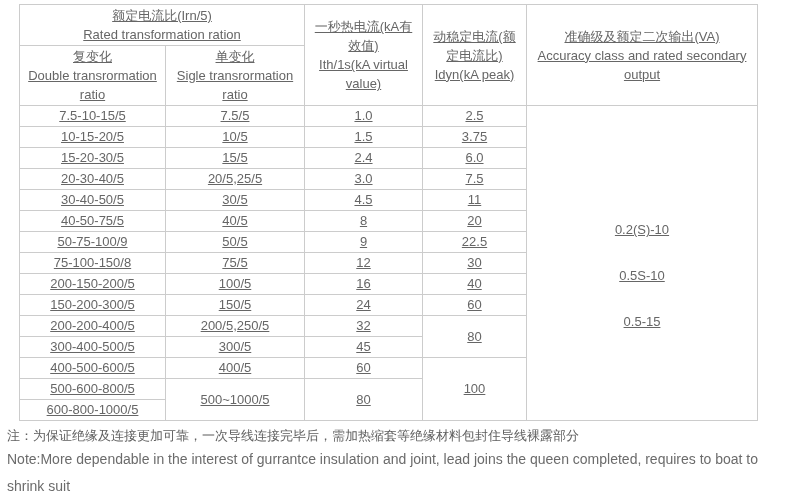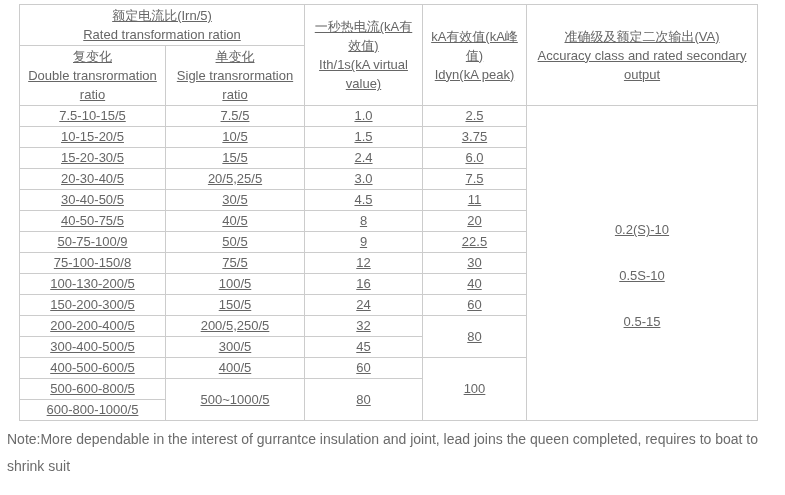--- a/index.html
+++ b/index.html
@@ -63,21 +63,21 @@
         <tr>
       <th colspan="2">
         <div class="hline">额定电流比(Irn/5)</div>
         <div class="hline">Rated transformation ration</div>
       </th>
       <th rowspan="2">
         <div class="hline">一秒热电流(kA有效值)</div>
         <div class="hline">Ith/1s(kA virtual value)</div>
       </th>
       <th rowspan="2">
-        <div class="hline">kA有效值(kA峰值)</div>
+        <div class="hline">动稳定电流(额定电流比)</div>
         <div class="hline">Idyn(kA peak)</div>
       </th>
       <th rowspan="2">
         <div class="hline">准确级及额定二次输出(VA)</div>
         <div class="hline">Accuracy class and rated secondary output</div>
       </th>
     </tr>
     <tr>
       <th>
         <div class="hline">复变化</div>
@@ -136,21 +136,21 @@
       <td class="data">9</td>
       <td class="data">22.5</td>
     </tr>
     <tr>
       <td class="data">75-100-150/8</td>
       <td class="data">75/5</td>
       <td class="data">12</td>
       <td class="data">30</td>
     </tr>
     <tr>
-      <td class="data">100-130-200/5</td>
+      <td class="data">200-150-200/5</td>
       <td class="data">100/5</td>
       <td class="data">16</td>
       <td class="data">40</td>
     </tr>
     <tr>
       <td class="data">150-200-300/5</td>
       <td class="data">150/5</td>
       <td class="data">24</td>
       <td class="data">60</td>
     </tr>
@@ -176,18 +176,19 @@
       <td class="data" rowspan="2">500~1000/5</td>
       <td class="data" rowspan="2">80</td>
     </tr>
     <tr>
       <td class="data">600-800-1000/5</td>
     </tr>
   </tbody>
     </table>
 
   <div class="notes">
+    <div class="note-zh">注：为保证绝缘及连接更加可靠，一次导线连接完毕后，需加热缩套等绝缘材料包封住导线裸露部分</div>
     <div class="note-en">
       <div>Note:More dependable in the interest of gurrantce insulation and joint, lead joins the queen completed, requires to boat to shrink suit</div>
 
     </div>
   </div>
 </div>
 
 </body></html>

